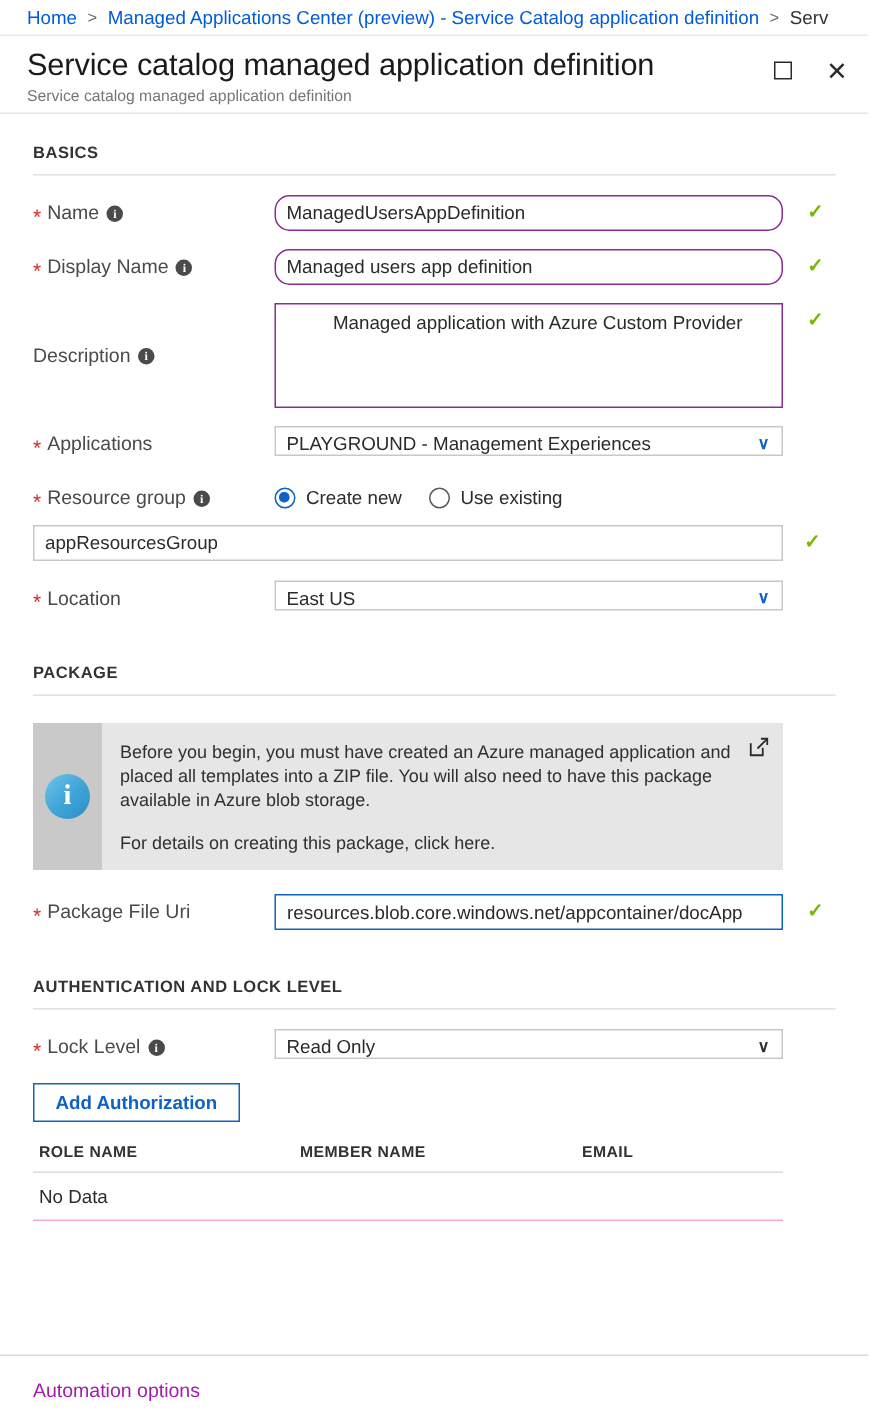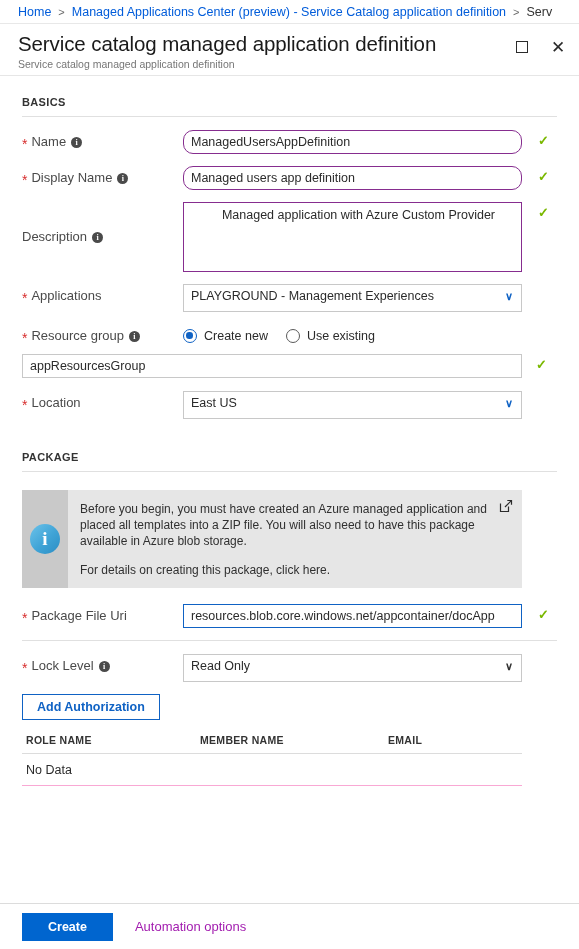--- a/index.html
+++ b/index.html
@@ -191,21 +191,21 @@
     color: #7ab800;
     font-size: 13px;
     font-weight: bold;
     line-height: 13px;
     pointer-events: none;
   }
   .chk.wide { right: 10px; }
 
   .sel {
     width: 339px;
-    height: 28px;
+    height: 20px;
     border: 1px solid #c8c8c8;
     background: #ffffff;
     font-size: 12.5px;
     color: #2b2b2b;
     padding: 0 26px 0 7px;
     line-height: 22px;
     cursor: pointer;
     position: relative;
     white-space: nowrap;
     overflow: hidden;
@@ -499,20 +499,21 @@
         <span class="req">*</span>
         <span>Package File Uri</span>
       </div>
       <div class="ctrl">
         <input class="tbox focused" value="resources.blob.core.windows.net/appcontainer/docApp.zip" style="">
         <span class="chk">✓</span>
       </div>
     </div>
 
     
+    <div class="section-head">AUTHENTICATION AND LOCK LEVEL</div>
     <div class="divider"></div>
 
     <div class="row">
       <div class="lbl">
         <span class="req">*</span>
         <span>Lock Level</span>
         <span class="info-dot">i</span>
       </div>
       <div class="ctrl">
         <div class="sel">
@@ -531,17 +532,16 @@
         <div class="th3">EMAIL</div>
       </div>
       <div class="tbl-row">
         <span>No Data</span>
       </div>
     </div>
 
   </div>
 
   <div class="footer">
-    <button class="btn-primary">Create</button>
     <span class="link">Automation options</span>
   </div>
 
 </div>
 
 </body></html>

